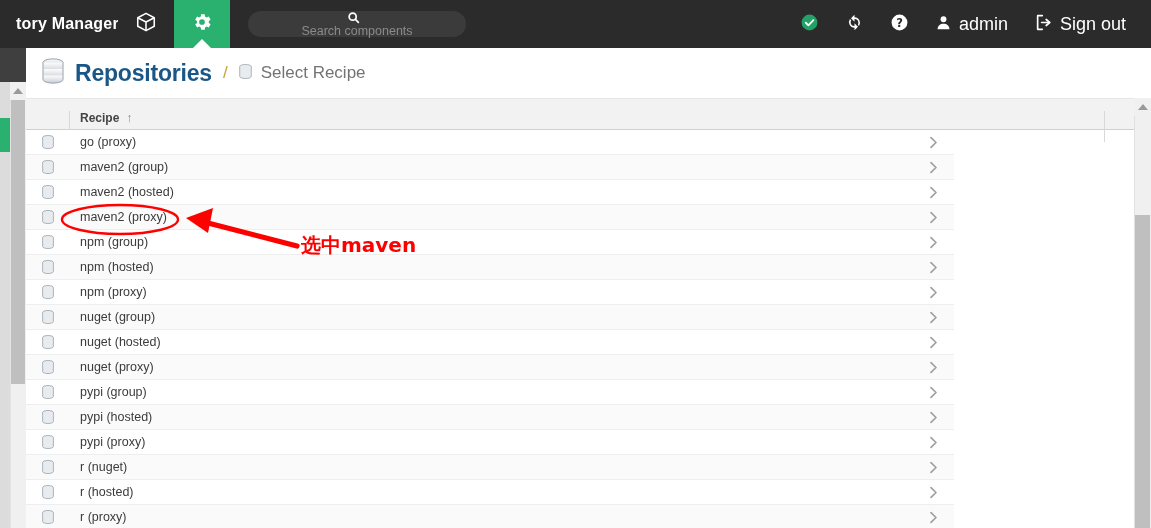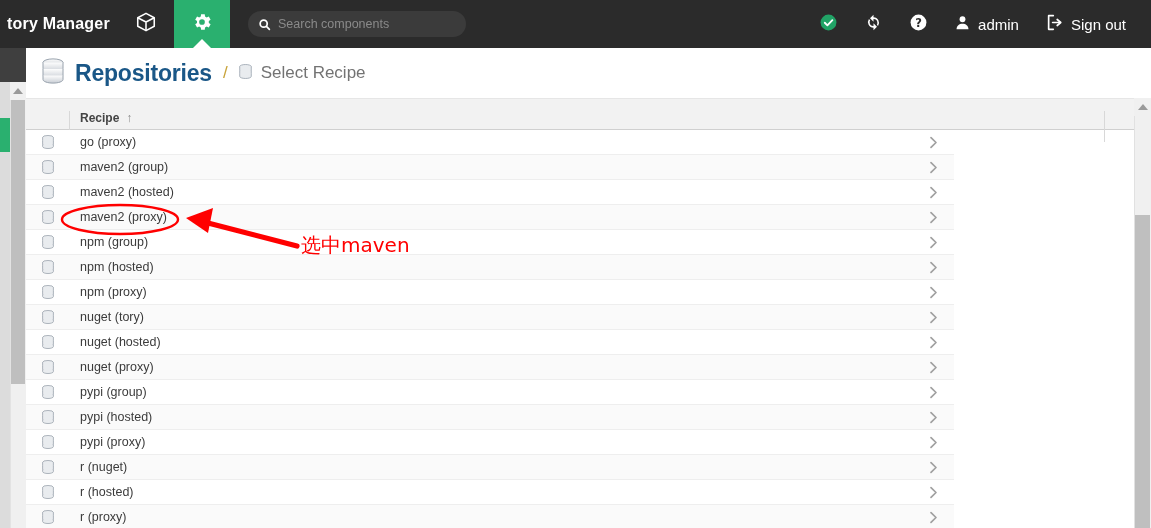--- a/index.html
+++ b/index.html
@@ -18,21 +18,21 @@
     width: 1151px; height: 48px;
     background: #2b2b2b;
     display: flex; align-items: center;
   }
   .brand {
     color: #ffffff;
     font-size: 16px;
     font-weight: bold;
     letter-spacing: 0.2px;
     margin-left: 0px;
-    padding-left: 7px;
+    padding-left: 16px;
     width: 118px;
     white-space: nowrap;
     overflow: hidden;
   }
   .nav-btn {
     width: 56px; height: 48px;
     display: flex; align-items: center; justify-content: center;
     position: relative;
     color:#fff;
   }
@@ -44,33 +44,34 @@
     border-right:9px solid transparent;
     border-bottom:9px solid #ffffff;
   }
   .searchbox {
     margin-left: 18px;
     width: 218px; height: 26px;
     background: #3b3b3b;
     border-radius: 13px;
     display:flex; align-items:center;
     padding: 0 10px;
+    flex-direction: column;
   }
   .searchbox .magnifier { margin-right:7px; display:flex; align-items:center;}
   .searchbox .ph {
     color:#8a8a8a; font-size: 12.5px; white-space:nowrap;
   }
   .header-right {
     margin-left:auto; display:flex; align-items:center; height:48px; padding-right:12px;
   }
   .hr-item {
     display:flex; align-items:center; justify-content:center;
     color:#fff; height:48px; padding: 0 13px;
   }
-  .hr-item .lbl { font-size:15px; color:#fff; margin-left:7px; white-space:nowrap;}
+  .hr-item .lbl { font-size:18px; color:#fff; margin-left:7px; white-space:nowrap;}
 
   
   .left-dark {
     position:absolute; left:0; top:48px; width:26px; height:34px;
     background:#3f3f3f;
   }
   .left-track {
     position:absolute; left:0; top:82px; width:26px; height:446px;
     background:#dcdcdc;
   }
@@ -168,20 +169,21 @@
     background:#bfbfbf;
   }
 
   
   .anno { position:absolute; left:0; top:0; width:1151px; height:528px; pointer-events:none; }
   .anno-text {
     position:absolute; left:301px; top:232px;
     color:#ff0000; font-size:20px; letter-spacing:0px;
     font-family:"DejaVu Sans", sans-serif;
     white-space:nowrap;
+    font-weight:bold;
   }
 </style>
 </head>
 <body>
 
 <div id="app">
 
   <div class="header">
     <div class="brand">tory Manager</div>
 
@@ -429,21 +431,21 @@
         </div>
         <div class="row alt">
           <div class="cell-icon">
             <svg width="14" height="16" viewBox="0 0 26 28">
               <ellipse cx="13" cy="5.5" rx="10" ry="3.6" fill="#e9ecef" stroke="#9aa3ad" stroke-width="1.5"></ellipse>
               <path d="M3 5.5v6c0 2 4.5 3.6 10 3.6s10-1.6 10-3.6v-6" fill="#e9ecef" stroke="#9aa3ad" stroke-width="1.5"></path>
               <path d="M3 12v6c0 2 4.5 3.6 10 3.6s10-1.6 10-3.6v-6" fill="#e9ecef" stroke="#9aa3ad" stroke-width="1.5"></path>
               <path d="M3 18.5v4c0 2 4.5 3.6 10 3.6s10-1.6 10-3.6v-4" fill="#e9ecef" stroke="#9aa3ad" stroke-width="1.5"></path>
             </svg>
           </div>
-          <div class="cell-name">nuget (tory)</div>
+          <div class="cell-name">nuget (group)</div>
           <div class="cell-chev">
             <svg width="9" height="13" viewBox="0 0 9 13" fill="none" stroke="#a0a0a0" stroke-width="1.7" stroke-linecap="round" stroke-linejoin="round">
               <path d="M2 1.6 L7 6.5 L2 11.4"></path>
             </svg>
           </div>
         </div>
         <div class="row">
           <div class="cell-icon">
             <svg width="14" height="16" viewBox="0 0 26 28">
               <ellipse cx="13" cy="5.5" rx="10" ry="3.6" fill="#e9ecef" stroke="#9aa3ad" stroke-width="1.5"></ellipse>

